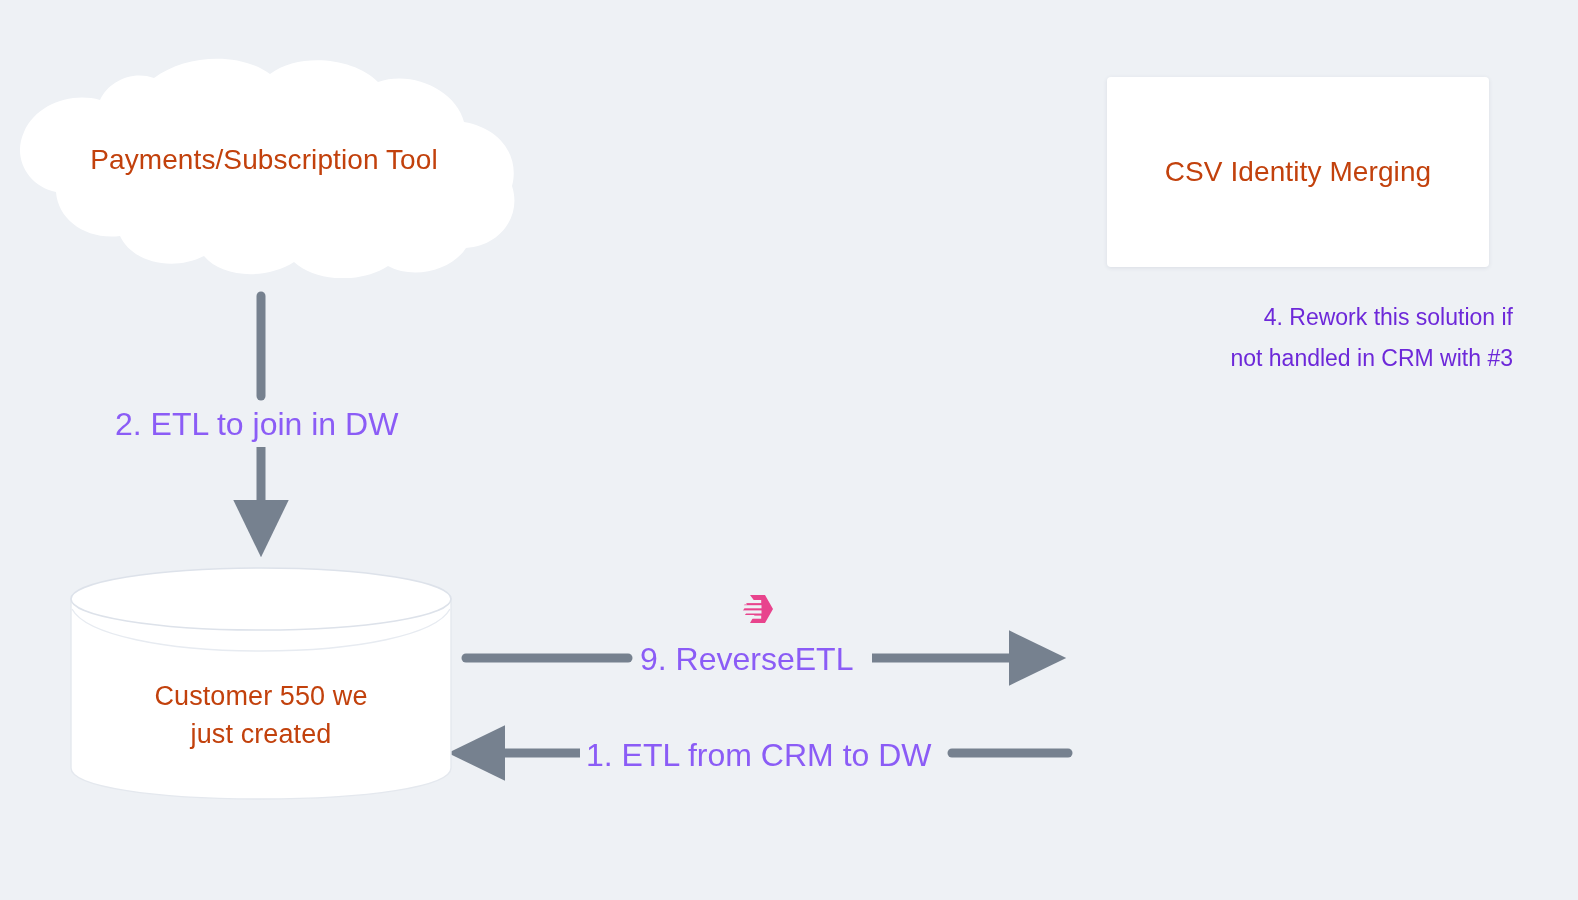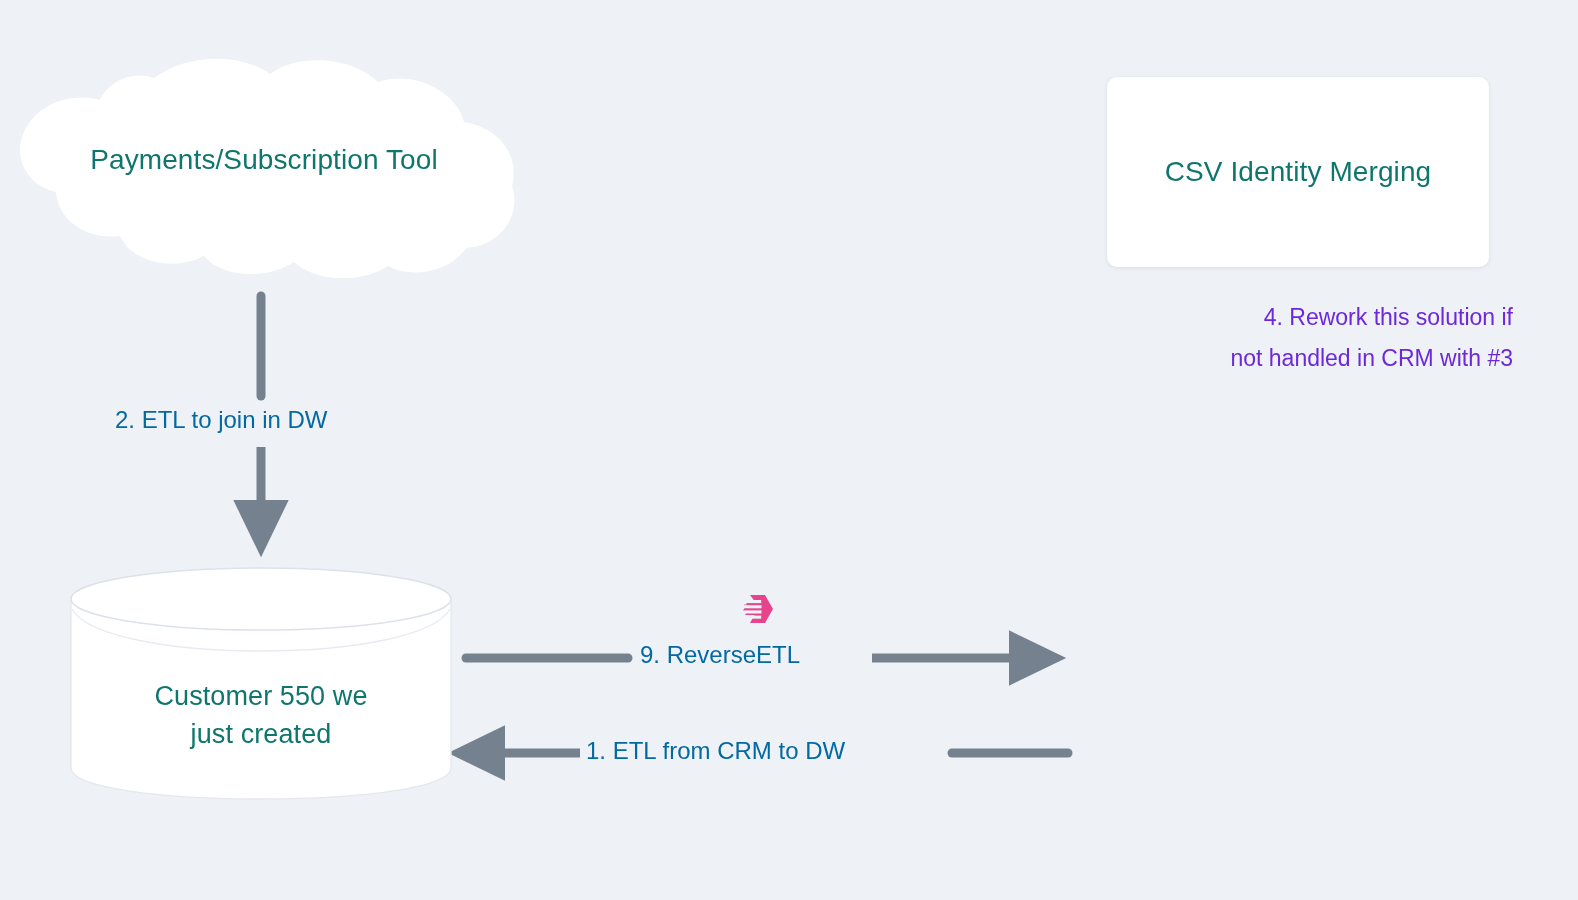--- a/index.html
+++ b/index.html
@@ -14,21 +14,21 @@
     overflow: hidden;
   }
   #canvas {
     position: relative;
     width: 1578px;
     height: 900px;
     background: #eef1f5;
   }
   .node-label {
     position: absolute;
-    color: #0f766e;
+    color: #c2410c;
     font-size: 27px;
     line-height: 1.32;
     text-align: center;
     letter-spacing: 0.1px;
     white-space: pre-line;
     pointer-events: none;
   }
 
   
   #cloud-payments {
@@ -61,21 +61,21 @@
   }
 
   
   #box-csv {
     position: absolute;
     left: 1107px;
     top: 77px;
     width: 382px;
     height: 190px;
     background: #ffffff;
-    border-radius: 10px;
+    border-radius: 4px;
     box-shadow: 0 1px 4px rgba(45,60,85,0.10);
     display: flex;
     align-items: center;
     justify-content: center;
   }
   #box-csv .lbl {
     position: static;
     width: 100%;
     font-size: 28px;
   }
@@ -92,22 +92,22 @@
     left: 0;
     top: 112px;
     width: 386px;
     font-size: 27px;
     line-height: 1.42;
   }
 
   
   .edge-label {
     position: absolute;
-    color: #0369a1;
-    font-size: 24px;
+    color: #8b5cf6;
+    font-size: 32px;
     line-height: 1.0;
     white-space: nowrap;
     background: #eef1f5;
     pointer-events: none;
   }
   #note-rework {
     position: absolute;
     left: 1083px;
     top: 297px;
     width: 430px;

